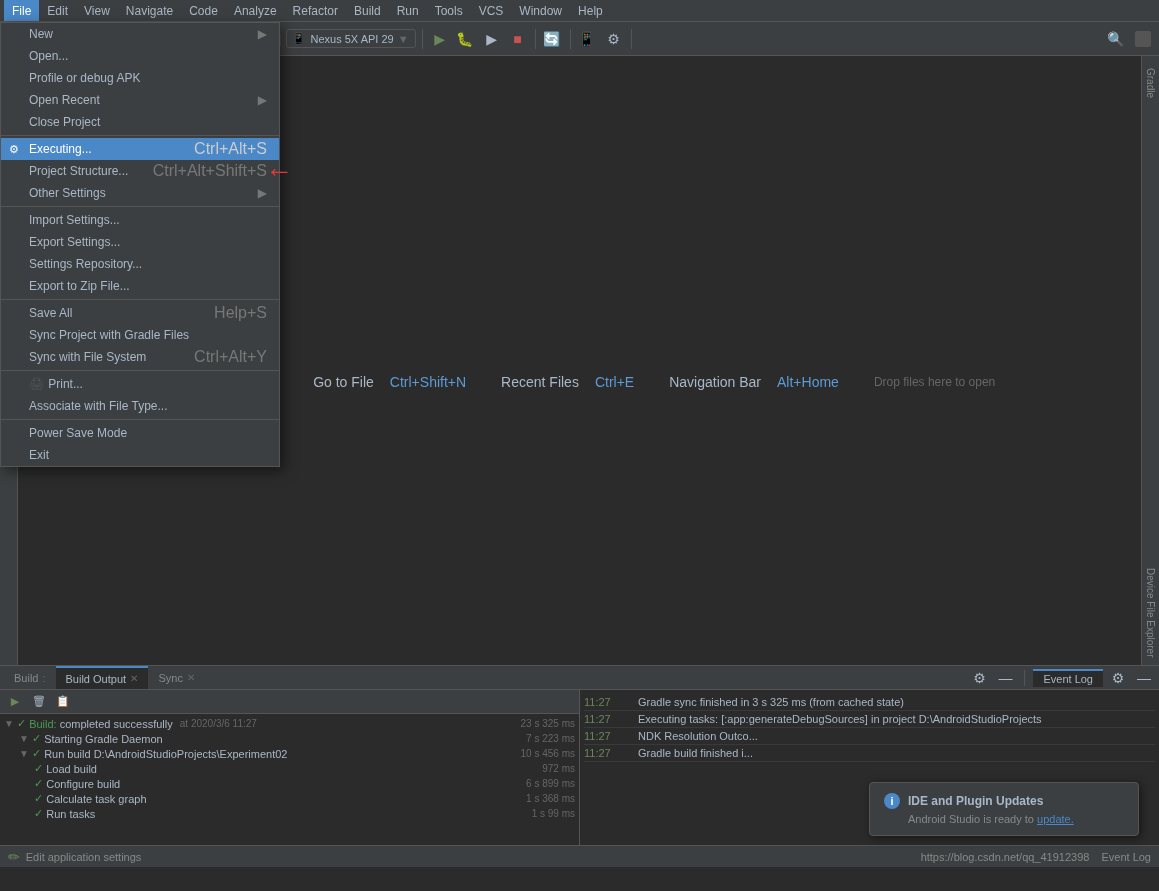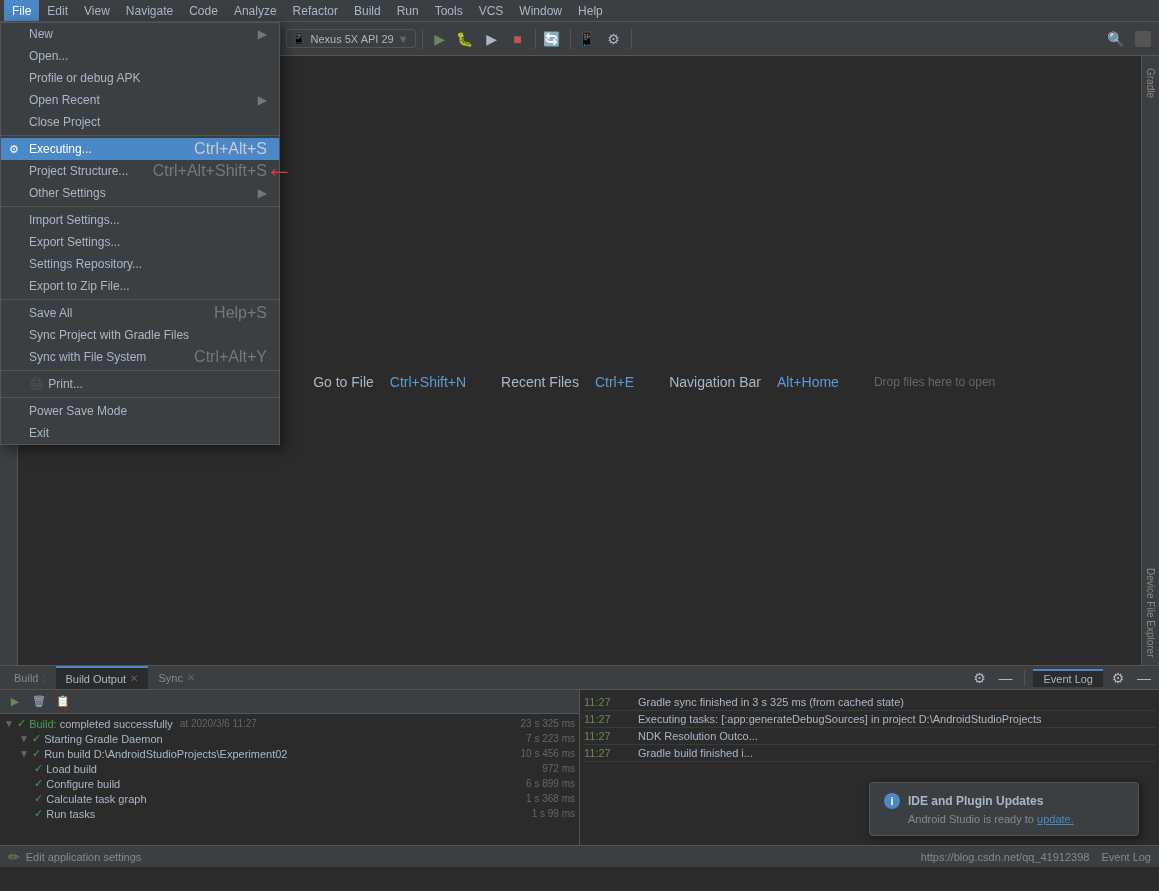--- a/index.html
+++ b/index.html
@@ -640,20 +640,23 @@
     </div>
     <div class="menu-row">
       <span>Sync with File System</span>
       <span class="shortcut">Ctrl+Alt+Y</span>
     </div>
     <div class="menu-separator"></div>
     <div class="menu-row">
       <span style="color:#555">🖨</span>
       <span>Print...</span>
     </div>
+    <div class="menu-row">
+      <span>Associate with File Type...</span>
+    </div>
     <div class="menu-separator"></div>
     <div class="menu-row">
       <span>Power Save Mode</span>
     </div>
     <div class="menu-row">
       <span>Exit</span>
     </div>
   </div>
 </div>
 

